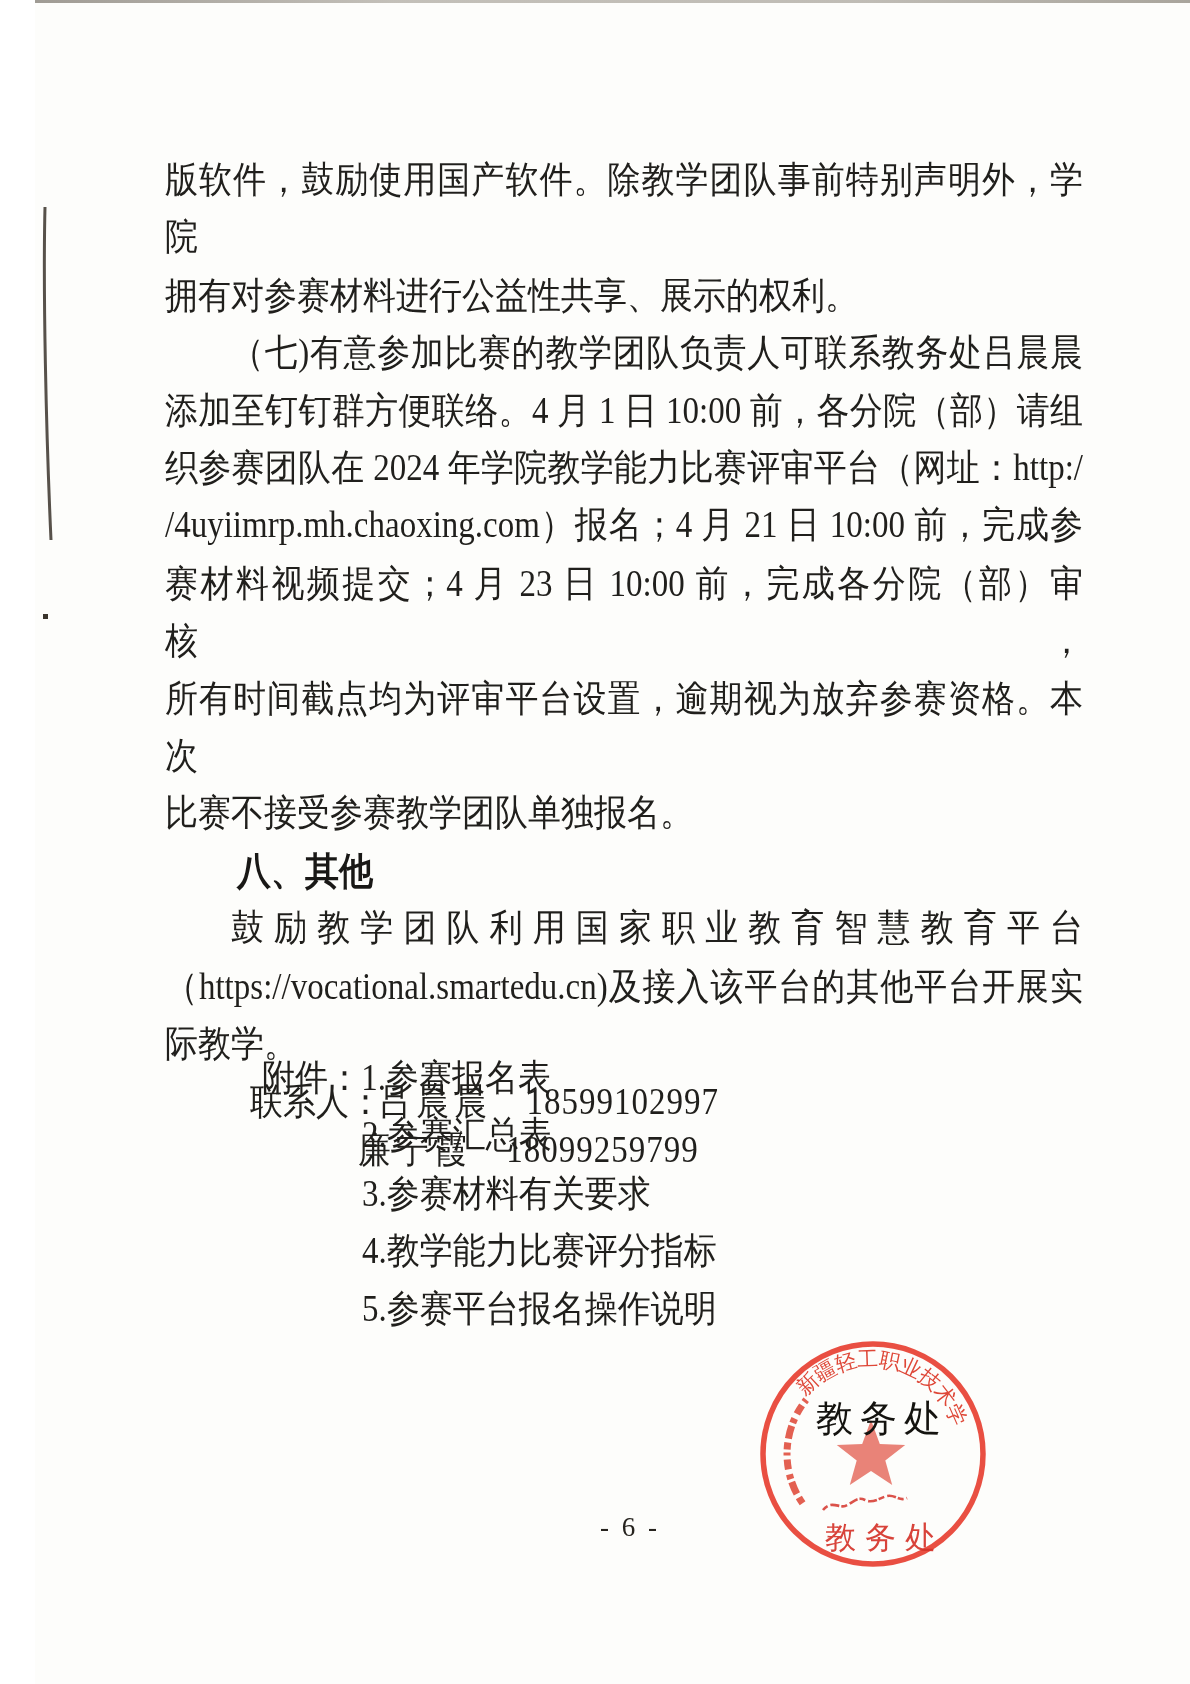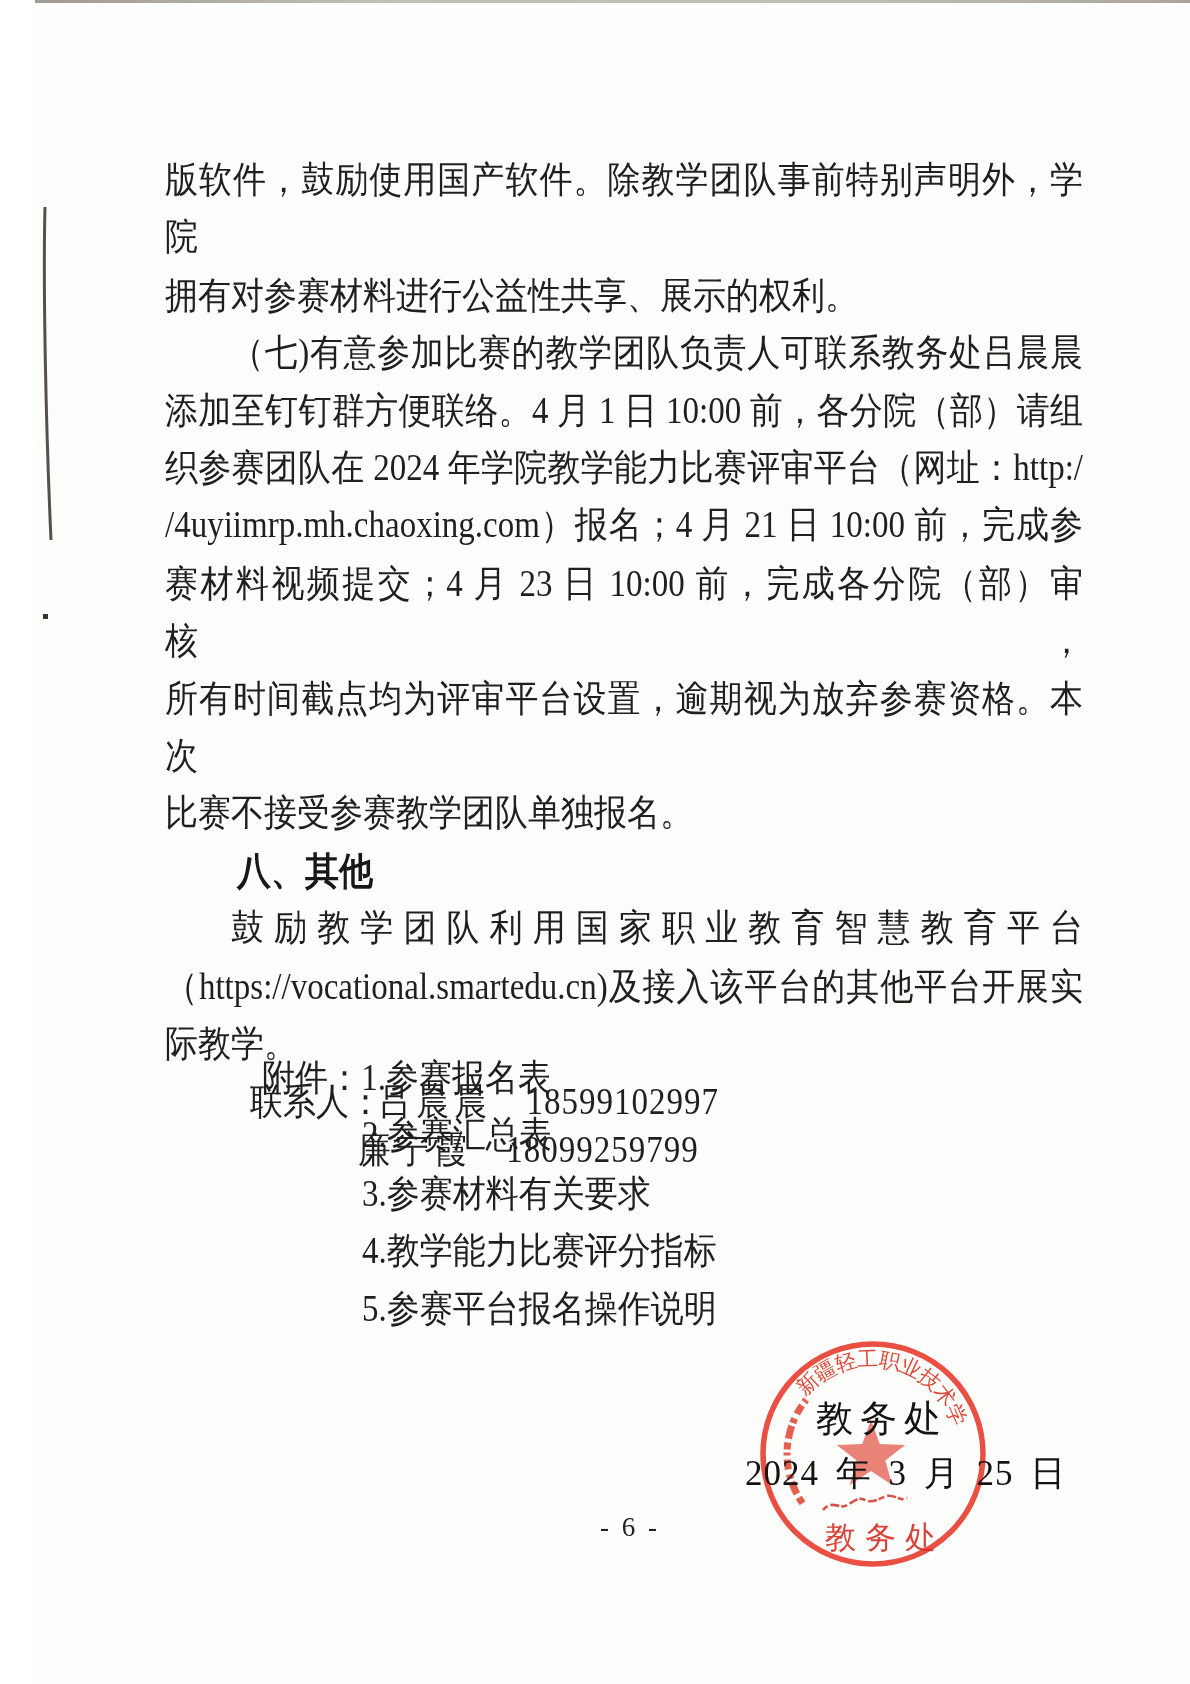--- a/index.html
+++ b/index.html
@@ -133,16 +133,15 @@
     </text>
 
     <polygon opacity="0.82" fill="#e4685a" points="120,88 128.8,111.9 154.2,112.9 134.3,128.6 141.2,153.1 120,139 98.8,153.1 105.7,128.6 85.8,112.9 111.2,111.9"></polygon>
 
     <path d="M72,178 c8,-10 16,-2 22,-4 c8,-3 12,-10 20,-6 c8,4 14,-2 22,-4 c8,-2 12,6 20,2" fill="none" stroke="#d5342a" stroke-width="2.6" opacity="0.85" stroke-dasharray="6 3 9 2"></path>
 
     <text x="134" y="216" text-anchor="middle" font-size="31" letter-spacing="9" fill="#d5342a" opacity="0.92" font-family="Liberation Serif, serif">教务处</text>
   </svg>
 
   <div class="dept">教务处</div>
-  <div class="sigdate">2024 年 3 月 25 日</div>
   <div class="pagenum">- 6 -</div>
 
 </div>
 
 </body></html>

